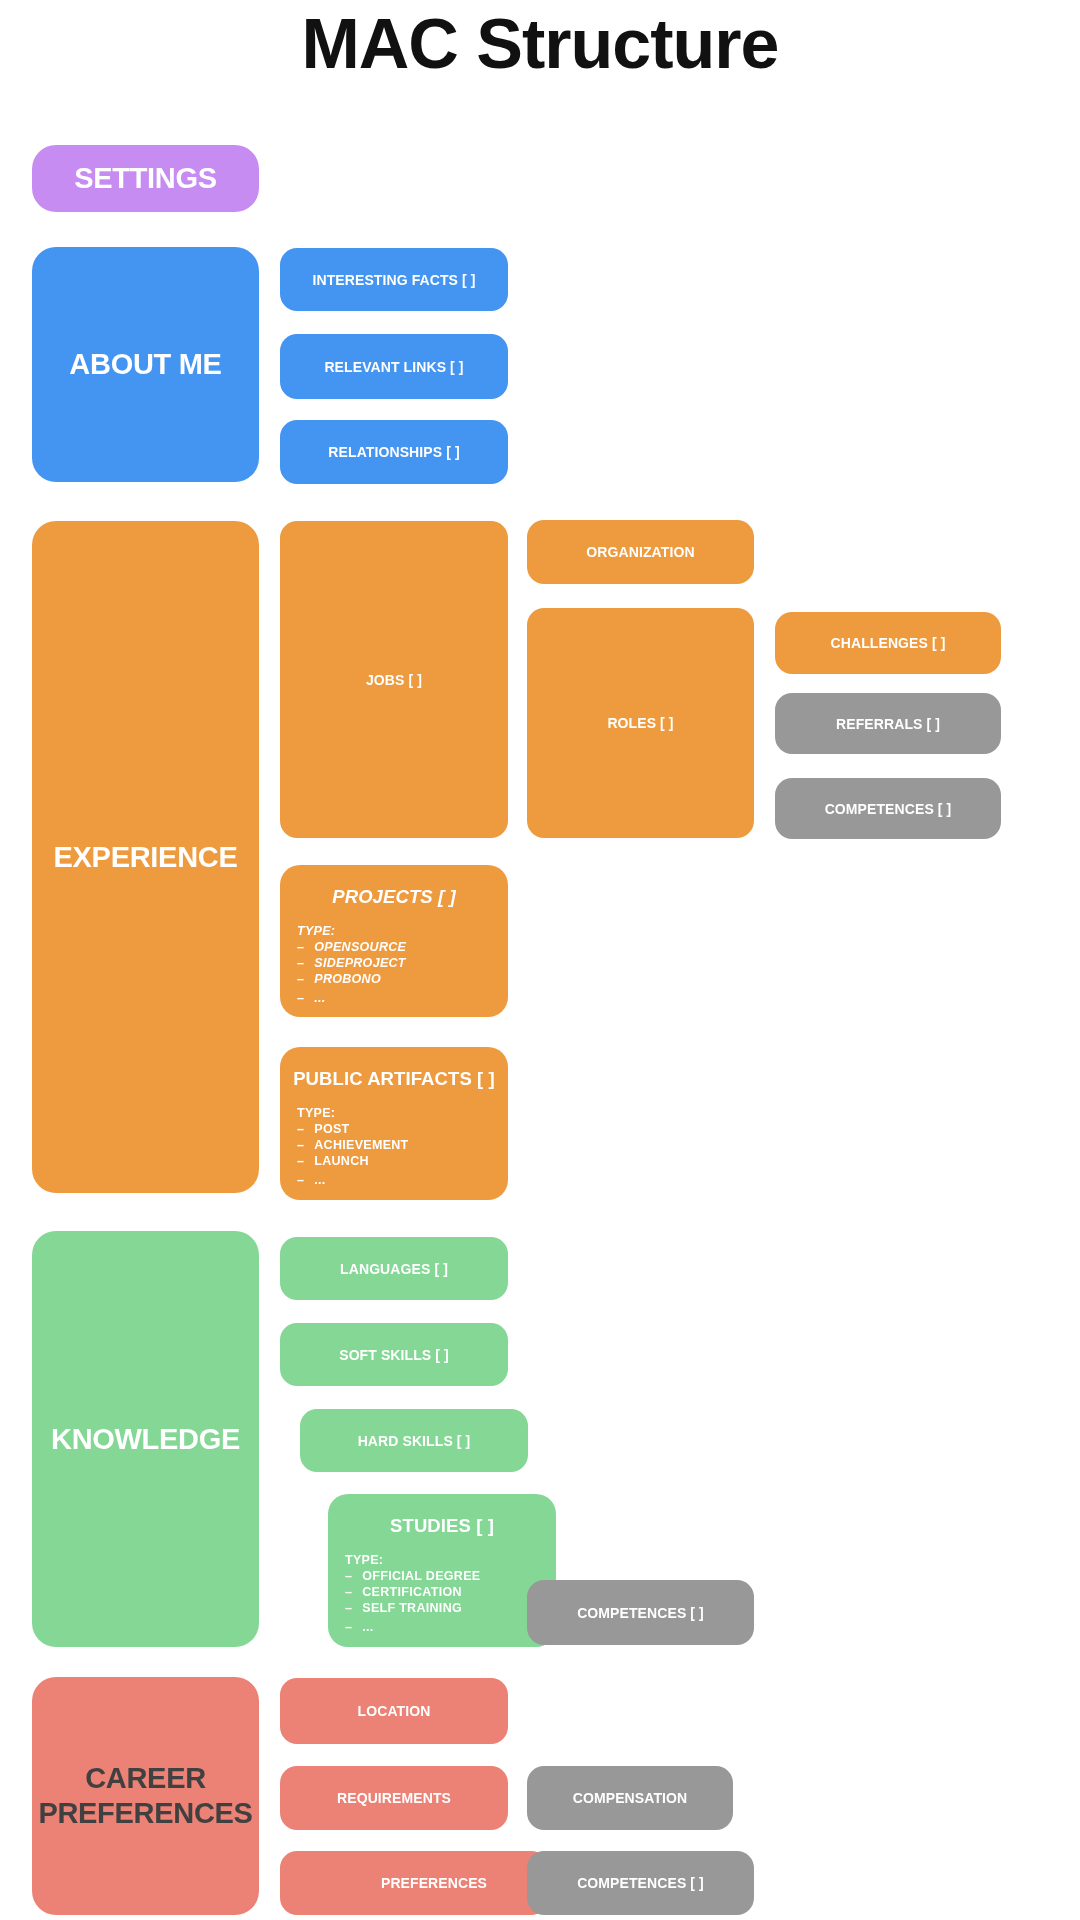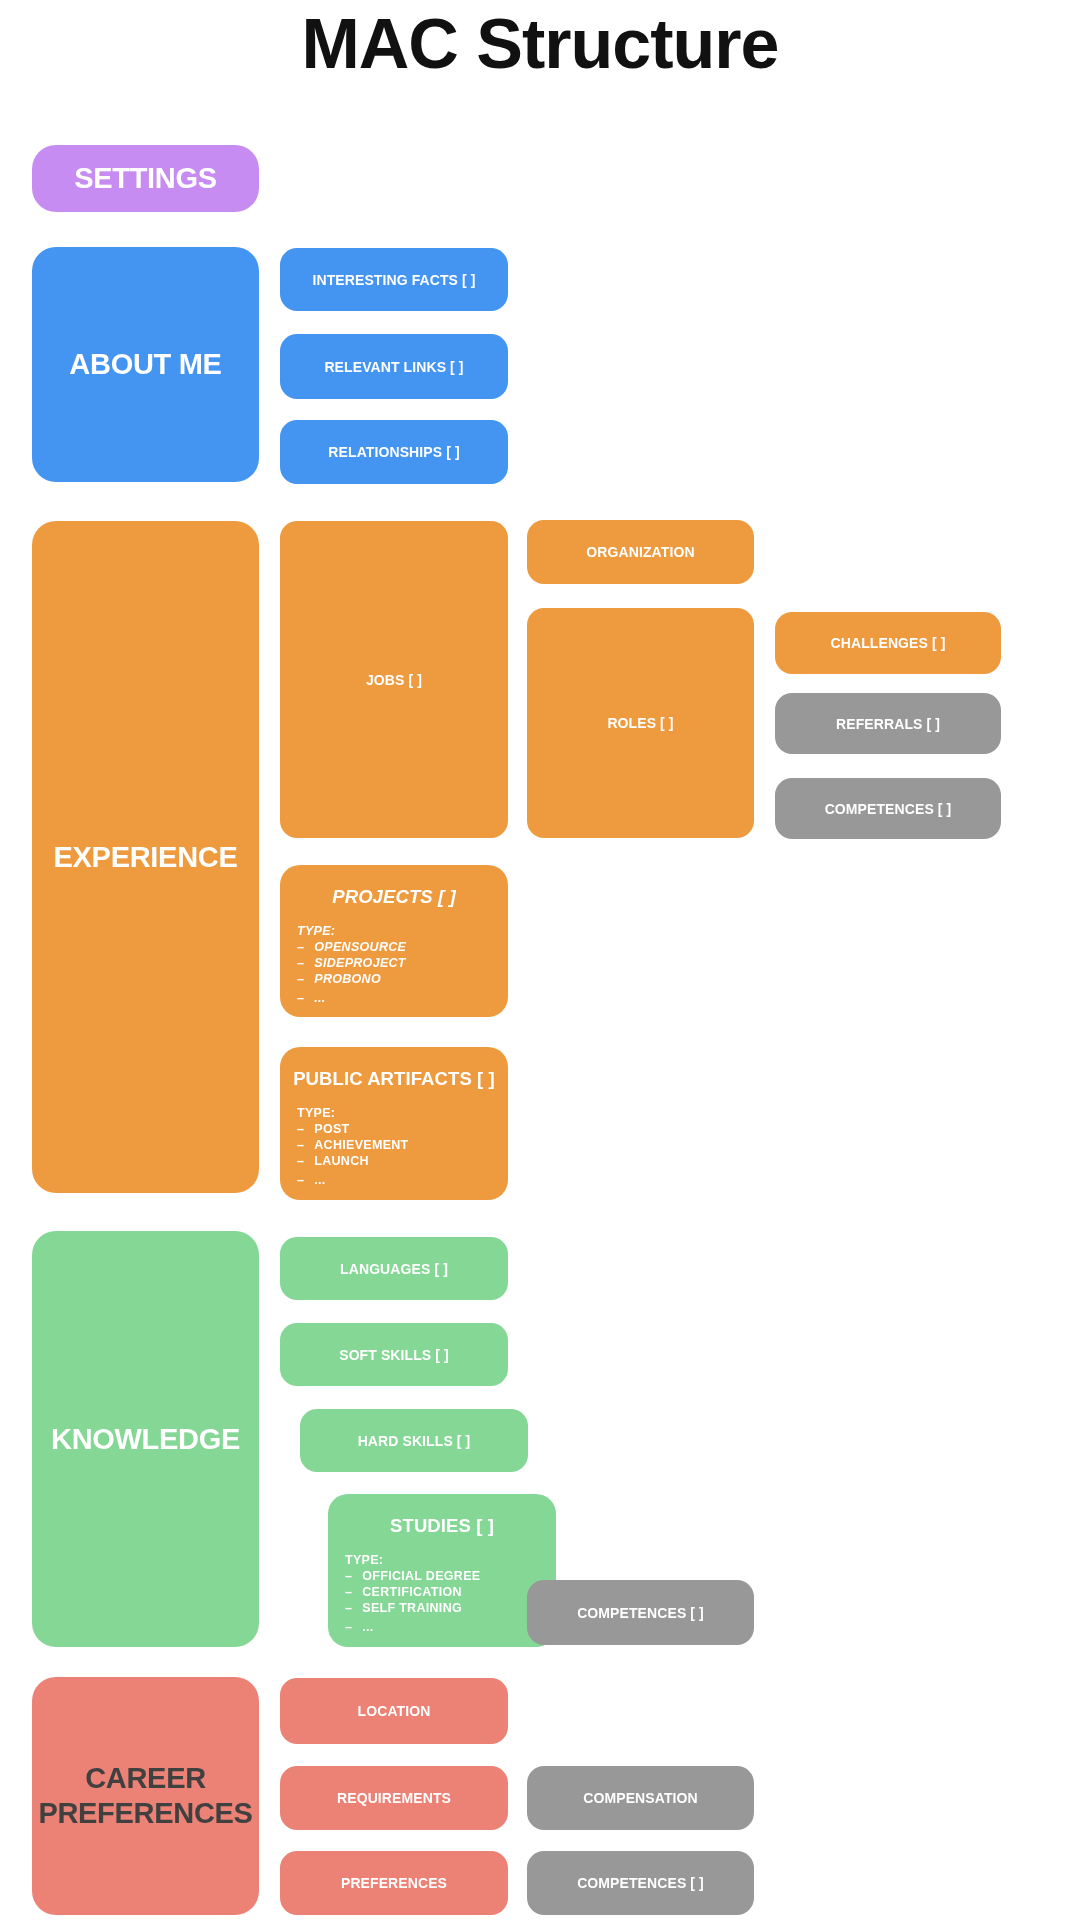--- a/index.html
+++ b/index.html
@@ -48,22 +48,22 @@
   #n-knowledge     {left:32px;  top:1231px; width:227px; height:416px;}
   #n-languages     {left:280px; top:1237px; width:228px; height:63px;}
   #n-soft          {left:280px; top:1323px; width:228px; height:63px;}
   #n-hard          {left:280px; top:1409px; width:228px; height:63px;margin-left:20px;}
   #n-studies       {left:280px; top:1494px; width:228px; height:153px;margin-left:48px;}
   #n-institution   {left:527px; top:1494px; width:227px; height:63px;}
   #n-comp-studies  {left:527px; top:1580px; width:227px; height:65px;}
   #n-career        {left:32px;  top:1677px; width:227px; height:238px;}
   #n-location      {left:280px; top:1678px; width:228px; height:66px;}
   #n-requirements  {left:280px; top:1766px; width:228px; height:64px;}
-  #n-preferences   {left:280px; top:1851px; width:228px; height:64px;}
-  #n-compensation  {left:527px; top:1766px; width:227px; height:64px;}
+  #n-preferences   {left:280px; top:1851px; width:228px; height:64px;padding-left:40px;}
+  #n-compensation  {left:527px; top:1766px; width:206px; height:64px;}
   #n-comp-career   {left:527px; top:1851px; width:227px; height:64px;}
 </style>
 </head>
 <body>
 
 <div class="canvas">
 
   <div class="page-title" style="color: rgb(17, 17, 17);">MAC Structure</div>
 
   <div class="box big" id="n-settings" style="background-color: rgb(199, 140, 241); color: rgb(255, 255, 255);">

